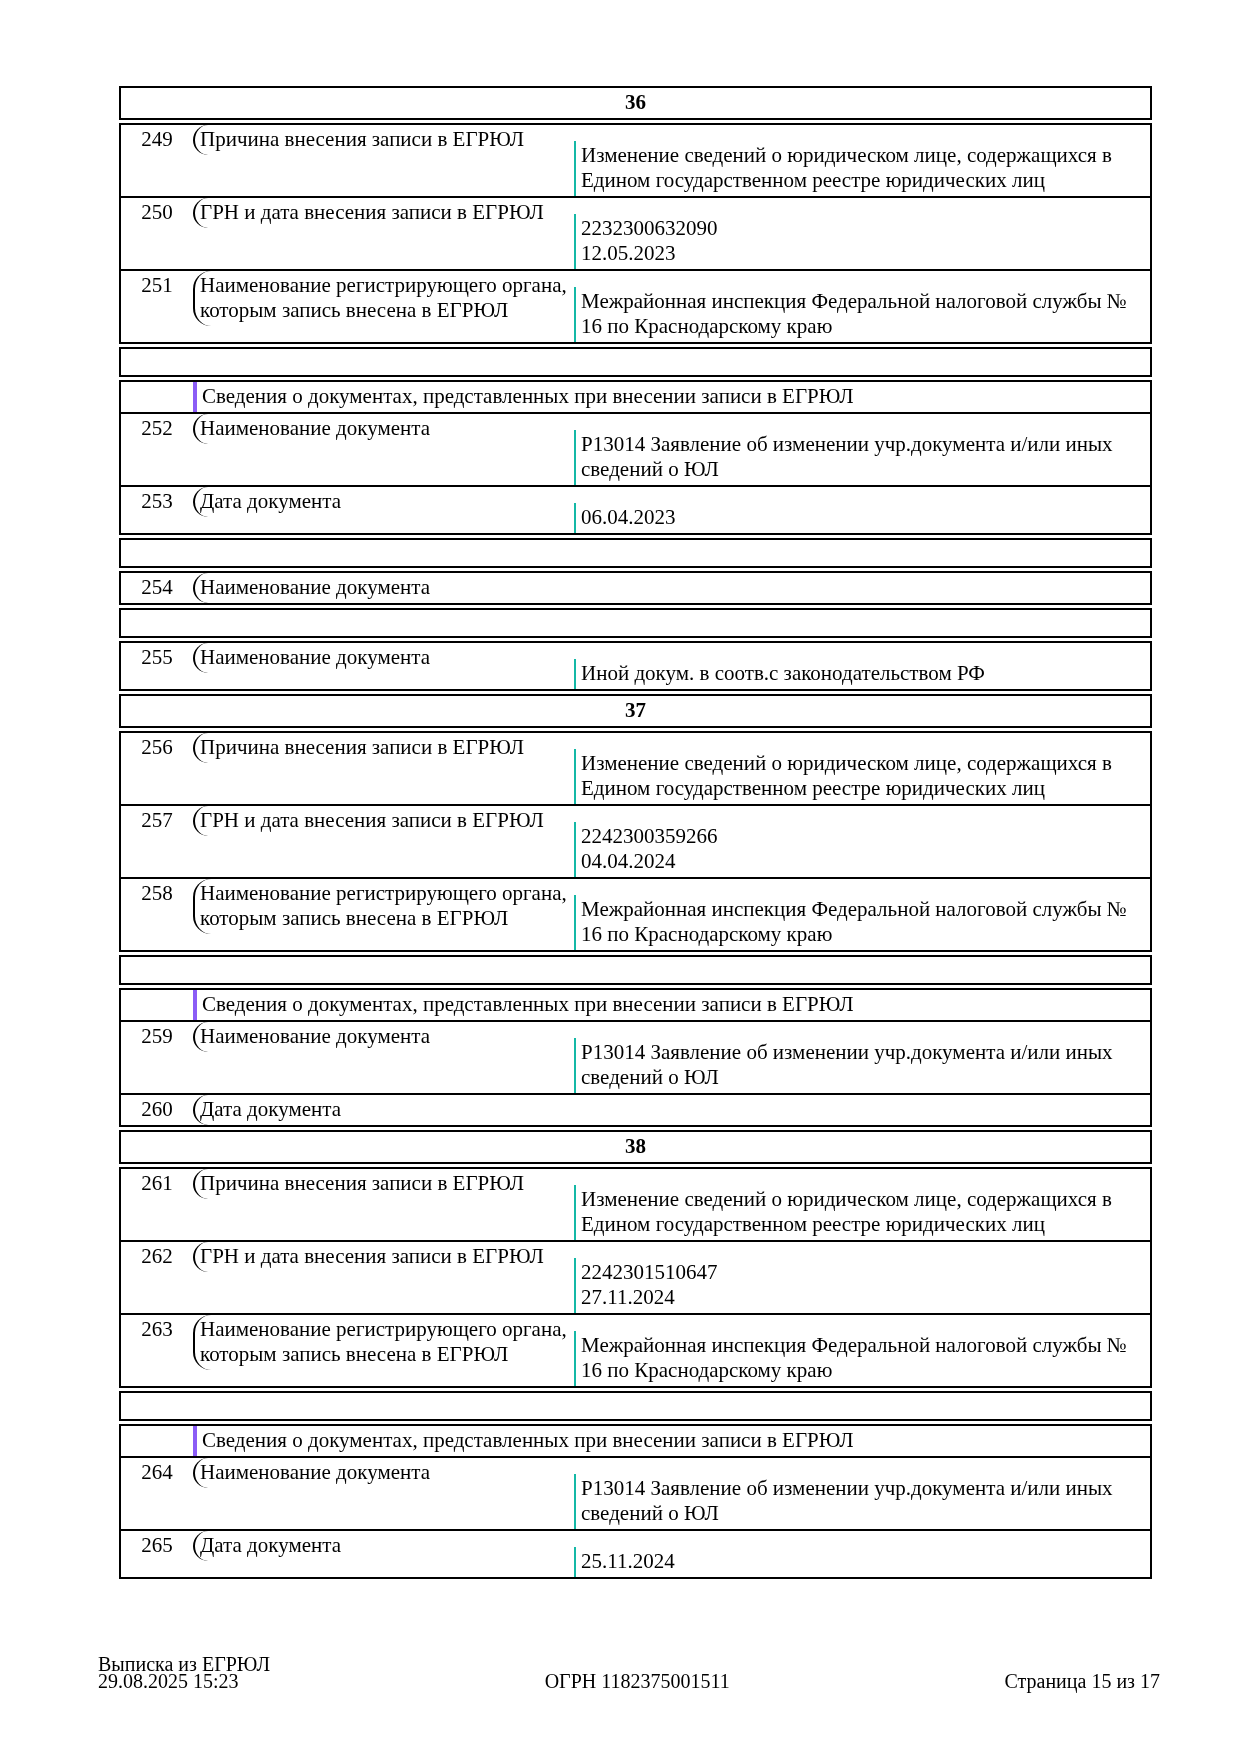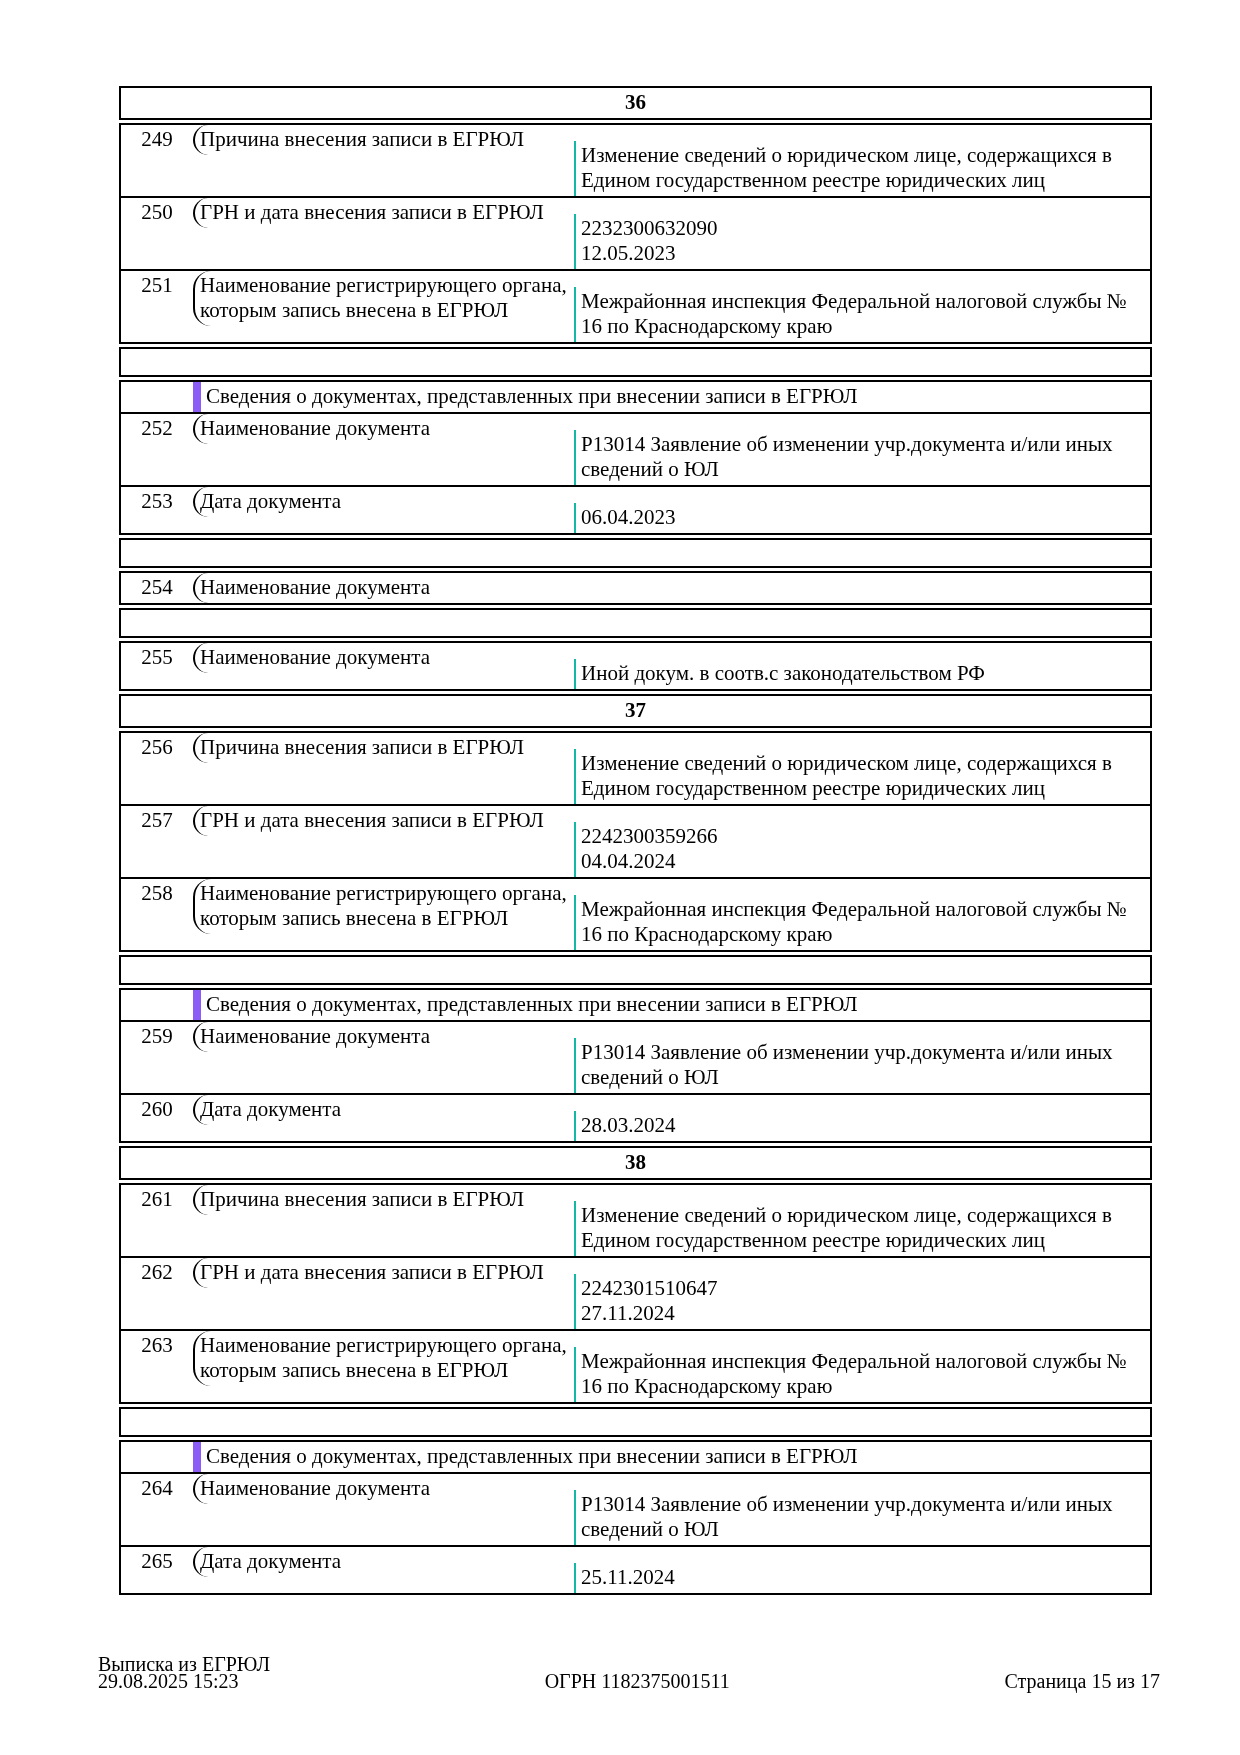--- a/index.html
+++ b/index.html
@@ -57,21 +57,21 @@
     border-left: 2px solid #000000;
     border-radius: 18px;
   }
   .cell.value {
     flex: 1;
     border-left: 2px solid #14b8a6;
     margin-top: 16px;
   }
   .cell.span {
     flex: 1;
-    border-left: 8px solid #8b5cf6;
+    border-left: 4px solid #8b5cf6;
   }
   .footer {
     position: absolute;
     left: 98px;
     right: 80px;
     top: 1656px;
     display: flex;
     align-items: flex-end;
     font-size: 20px;
     line-height: 17px;
@@ -162,21 +162,20 @@
           <div class="cell span">Сведения о документах, представленных при внесении записи в ЕГРЮЛ</div>
         </div>
         <div class="row">
           <div class="cell num">259</div>
           <div class="cell label">Наименование документа</div>
           <div class="cell value">Р13014 Заявление об изменении учр.документа и/или иных сведений о ЮЛ</div>
         </div>
         <div class="row">
           <div class="cell num">260</div>
           <div class="cell label">Дата документа</div>
-          <div class="cell value">28.03.2024</div>
         </div>
       </div>
       <div class="block section_header">38</div>
       <div class="block rows">
         <div class="row">
           <div class="cell num">261</div>
           <div class="cell label">Причина внесения записи в ЕГРЮЛ</div>
           <div class="cell value">Изменение сведений о юридическом лице, содержащихся в Едином государственном реестре юридических лиц</div>
         </div>
         <div class="row">

